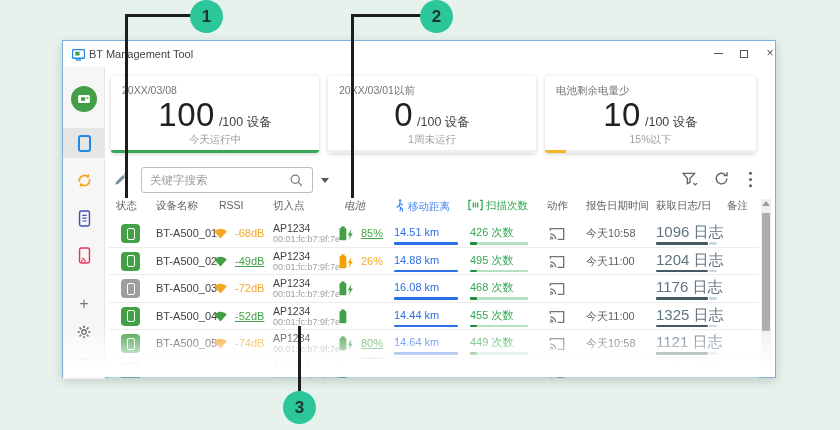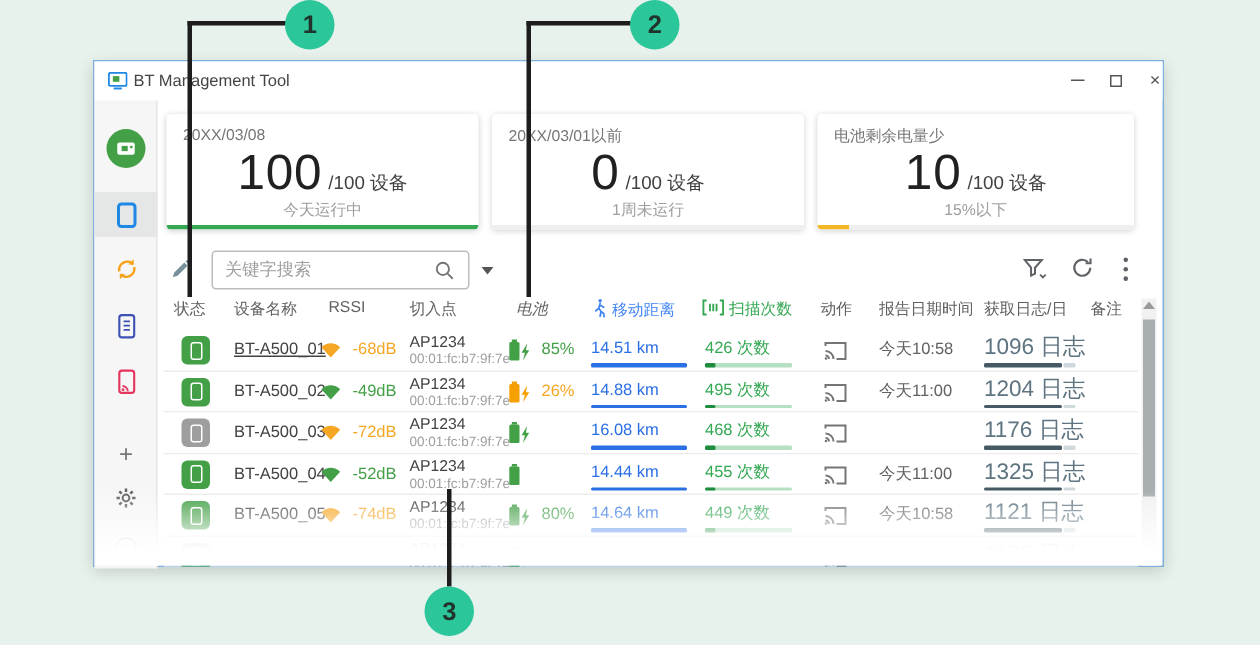--- a/index.html
+++ b/index.html
@@ -53,21 +53,21 @@
   
   .thead { position:absolute; top:158px; height:18px; font-size:10.5px; color:#616161; }
   .thead .th { position:absolute; top:0; white-space:nowrap; }
   .rows { position:absolute; left:46px; top:179px; width:650px; height:158px; overflow:hidden; }
   .row { position:absolute; left:0; width:650px; height:27.5px; border-bottom:1px solid #ececec; background:#fff; }
   .cell { position:absolute; font-size:11px; color:#424242; line-height:27px; white-space:nowrap; }
   .status-chip { position:absolute; left:12px; top:4px; width:19px; height:19px; border-radius:4px;
                  display:flex; align-items:center; justify-content:center; }
   .status-chip .ph { width:8px; height:12px; border:1.4px solid #fff; border-radius:2px; }
   .st-online { background:#43a047; } .st-offline { background:#9e9e9e; }
-  .t-warn { color:#f5a623; } .t-good { color:#43a047; }
+  .t-warn { color:#f5a623; } .t-good { color:#43a047;text-decoration:underline; }
   .apname { position:absolute; top:2px; font-size:10.5px; color:#424242; line-height:13px; }
   .mac { position:absolute; top:14px; font-size:9px; color:#9e9e9e; line-height:11px; }
   .km-text { position:absolute; top:0; font-size:11px; color:#2b6fe4; line-height:20px; }
   .km-bar { position:absolute; top:20px; width:64px; height:2.5px; background:#2b6fe4; border-radius:1px; }
   .sc-text { position:absolute; top:0; font-size:11px; color:#34a853; line-height:20px; }
   .sc-bar { position:absolute; top:20px; width:58px; height:2.5px; background:#b5e0c2; border-radius:1px; }
   .sc-dot { position:absolute; top:20px; width:7px; height:2.5px; background:#1e8e3e; border-radius:1px; }
   .lg-text { position:absolute; top:0; font-size:15px; color:#5f7481; line-height:20px; }
   .lg-bar { position:absolute; top:20px; width:52px; height:2.5px; background:#455a64; border-radius:1px; }
   .lg-tail { position:absolute; top:20px; width:8px; height:2.5px; background:#cfd8dc; border-radius:1px; }
@@ -244,21 +244,21 @@
         <span class="th" style="left: 523px;"><span>报告日期时间</span></span>
         <span class="th" style="left: 593px;"><span>获取日志/日</span></span>
         <span class="th" style="left: 664px;"><span>备注</span></span>
       </div>
 
     <div class="rows" id="rows">
         <div class="row" style="top: 0px;">
           <div class="status-chip st-online">
             <span class="ph"></span>
           </div>
-          <div class="cell " style="left: 47px; text-decoration: underline;">BT-A500_01</div>
+          <div class="cell " style="left: 47px;">BT-A500_01</div>
           <div class="cell " style="left: 104px; top: 7px; line-height: 12px;"><svg width="15" height="12" viewBox="0 0 24 20">
               <path d="M12 19 L1.5 7.5 C7.5 1.5 16.5 1.5 22.5 7.5 Z" fill="#f5a623"></path>
             </svg></div>
           <div class="cell t-warn" style="left: 126px;">-68dB</div>
           <div class="apname" style="left: 164px; position: absolute;">AP1234</div>
           <div class="mac" style="left: 164px; position: absolute;">00:01:fc:b7:9f:7e</div>
           <div class="cell " style="left: 228px; top: 6px; line-height: 15px;"><svg width="18" height="15" viewBox="0 0 24 22">
               <rect x="5" y="0.5" width="5" height="2.5" fill="#43a047"></rect>
               <rect x="2.5" y="3" width="10" height="18" rx="1.5" fill="#43a047"></rect>
               <polygon points="20,4.5 14.5,13.5 17.8,13.5 15.8,21 22,11 18.7,11" fill="#43a047"></polygon>

